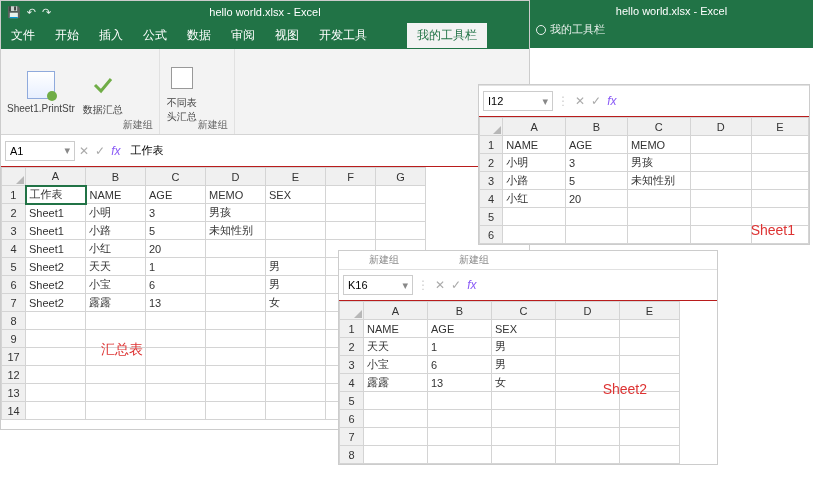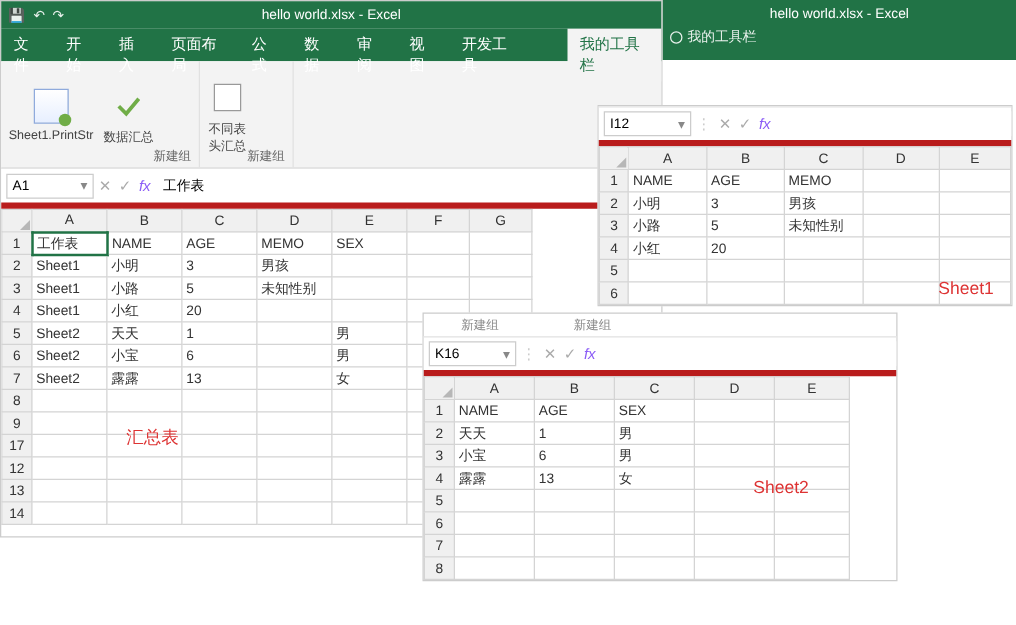--- a/index.html
+++ b/index.html
@@ -19,21 +19,21 @@
   .ribbon-tabs .tell-me { display: flex; align-items: center; gap: 4px; margin-left: 6px; opacity: 0.9; font-size: 11px; padding-bottom: 4px;}
   .bulb { width: 10px; height: 10px; border: 1px solid #fff; border-radius: 50%; display: inline-block; }
   
   .ribbon-body { height: 86px; background: #f3f3f3; border-bottom: 1px solid #d4d4d4; display: flex; }
   .ribbon-group { display: flex; flex-direction: row; align-items: center; justify-content: space-between; padding: 4px 6px 2px 6px; border-right: 1px solid #e1e1e1; }
   .ribbon-group .items { display: flex; gap: 8px; align-items: flex-start; }
   .ribbon-btn { display: flex; flex-direction: column; align-items: center; gap: 2px; font-size: 10px; color: #444; cursor: pointer; }
   .ribbon-btn .icon { width: 32px; height: 32px; display: flex; align-items: center; justify-content: center; }
   .group-label { font-size: 10px; color: #666; margin-top: auto; }
   
-  .formula-bar { height: 32px; display: flex; align-items: center; border-bottom: 5px solid #b91c1c; background: #fff; padding-left: 4px; gap: 0; }
+  .formula-bar { height: 32px; display: flex; align-items: center; border-bottom: 1px solid #b91c1c; background: #fff; padding-left: 4px; gap: 0; }
   .namebox { width: 70px; height: 20px; border: 1px solid #ccc; font-size: 11px; padding: 2px 4px; display: flex; align-items: center; justify-content: space-between; background: #fff; }
   .namebox .dd { color: #888; }
   .fb-btns { display: flex; align-items: center; margin: 0 4px; color: #aaa; gap: 6px; }
   .fb-btns span { cursor: pointer; }
   .fx { font-style: italic; color: #8b5cf6; }
   .formula-input { flex: 1; border: none; height: 20px; padding: 2px 6px; font-size: 11px; outline: none; }
   
   .grid-wrap { position: relative; overflow: hidden; height: calc(100% - 22px - 26px - 86px - 24px); }
   .grid { border-collapse: collapse; font-size: 11px; color: #333; }
   .grid th, .grid td { border: 1px solid #d4d4d4; height: 18px; padding: 0 3px; text-align: left; background: #fff; }
@@ -81,21 +81,20 @@
       <span>↶</span>
       <span>↷</span>
     </div>
     <div class="title" style="position:absolute; left:0; right:0; text-align:center; pointer-events:none;">hello world.xlsx - Excel</div>
   </div>
 
   <div class="ribbon-tabs" id="tabs-main">
       <div class="tab">文件</div>
       <div class="tab">开始</div>
       <div class="tab">插入</div>
-      <div class="tab">页面布局</div>
       <div class="tab">公式</div>
       <div class="tab">数据</div>
       <div class="tab">审阅</div>
       <div class="tab">视图</div>
       <div class="tab">开发工具</div>
       <div class="tab active">我的工具栏</div>
     </div>
 
   <div class="ribbon-body">
     <div class="ribbon-group">

